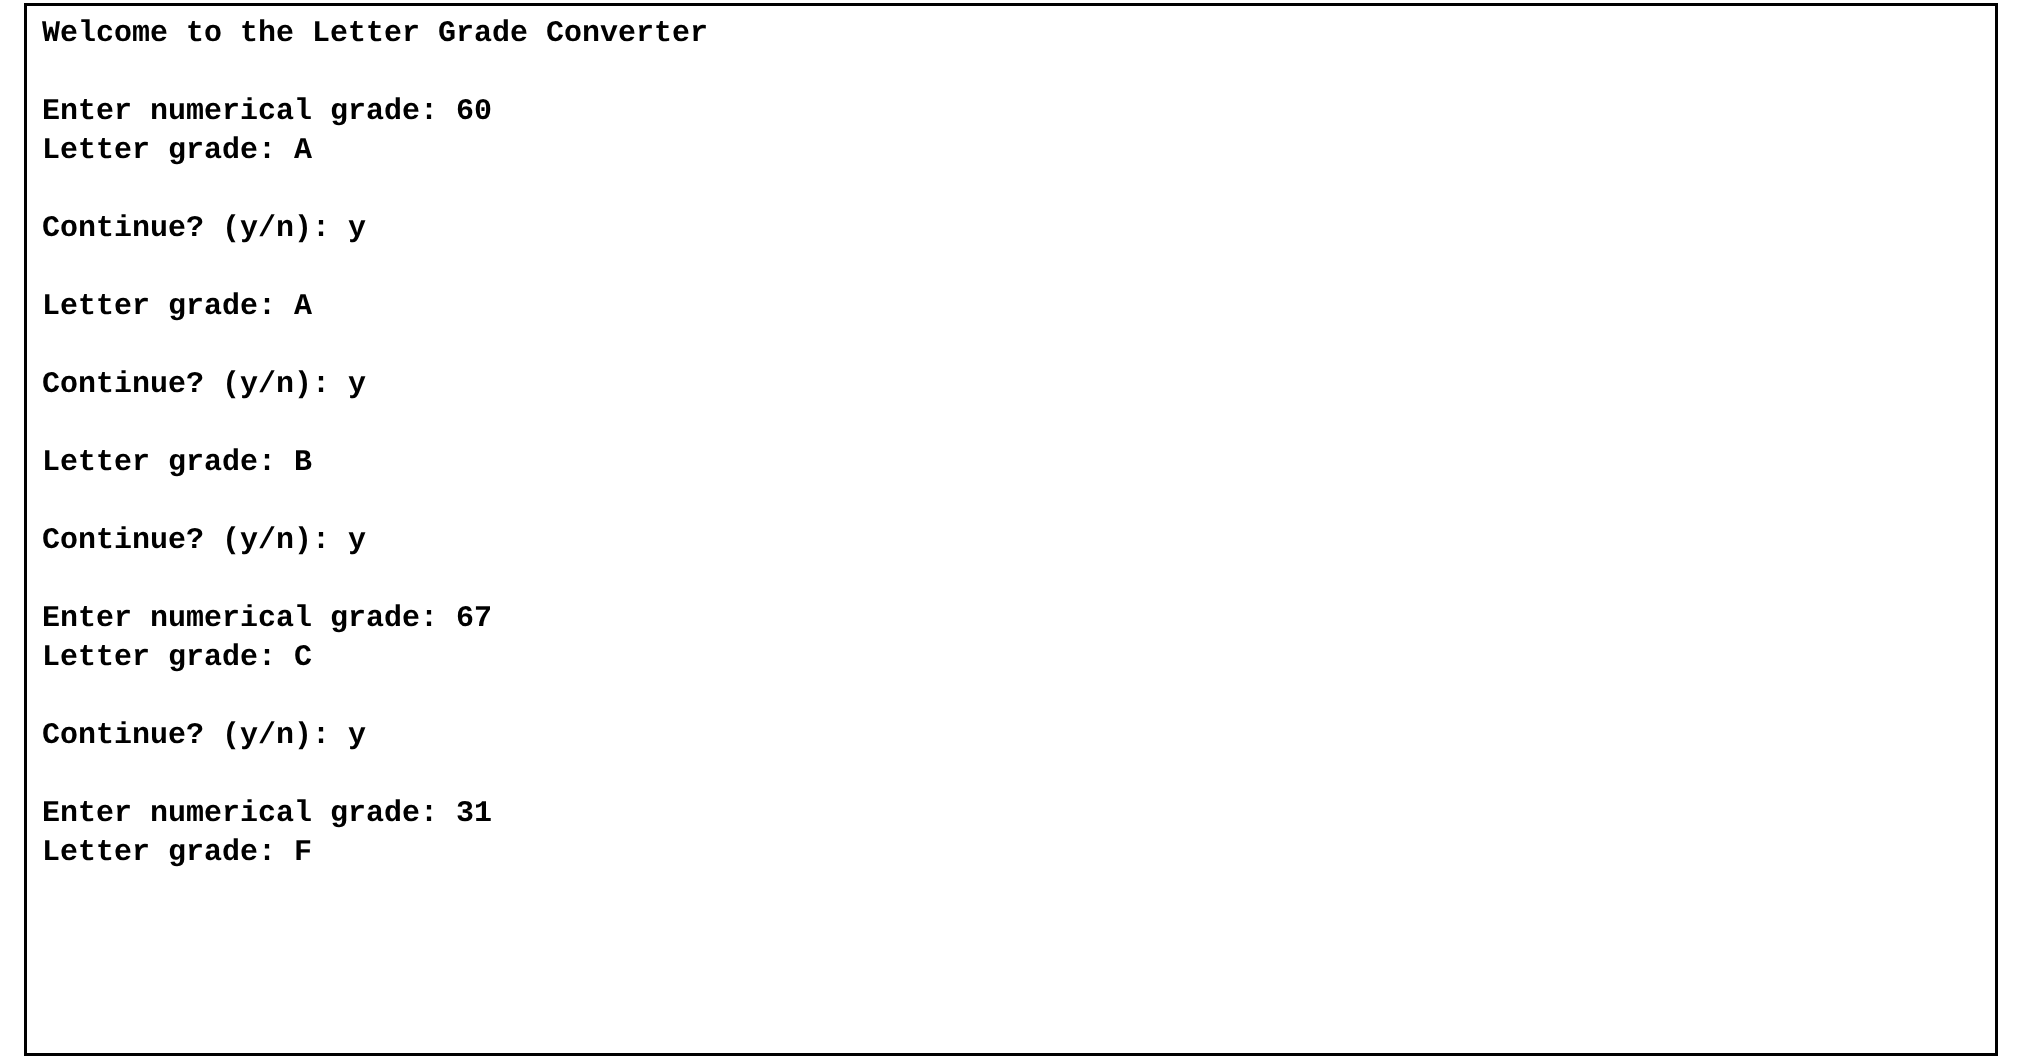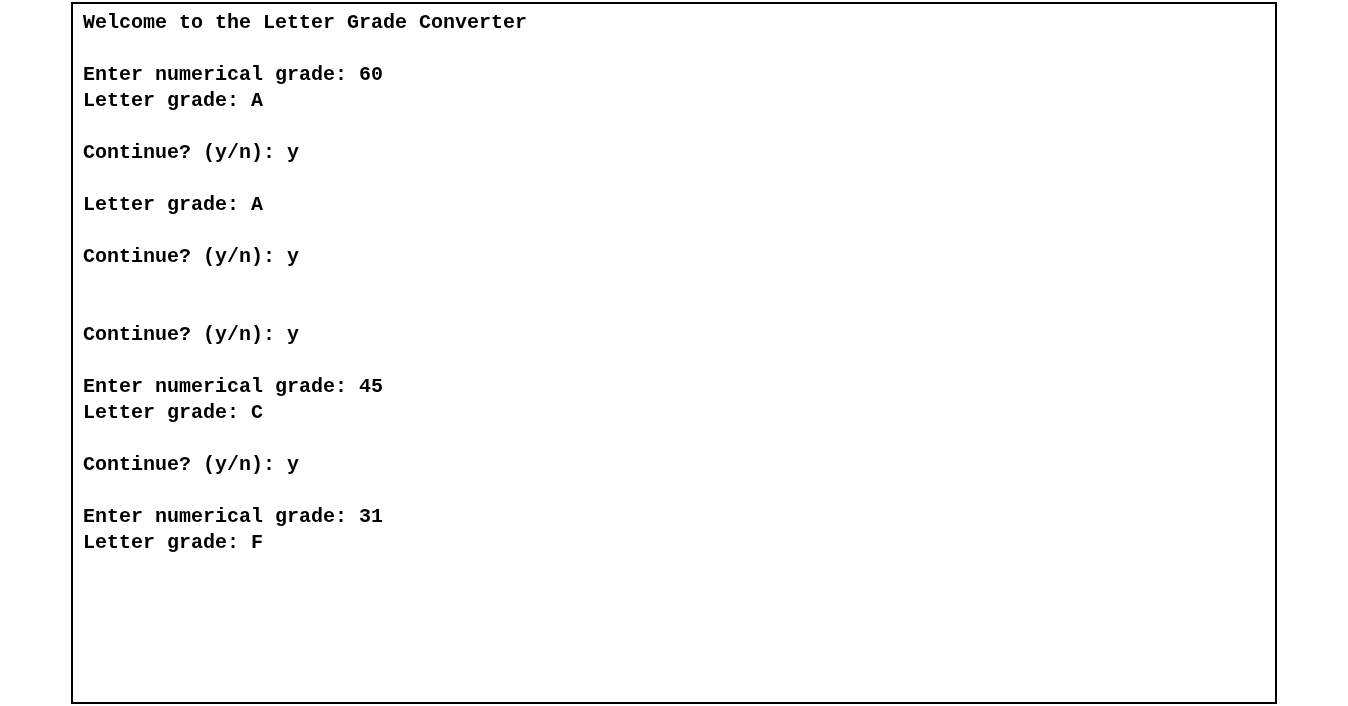--- a/index.html
+++ b/index.html
@@ -10,21 +10,21 @@
     body {
       background: #ffffff;
       display: flex;
       justify-content: center;
       align-items: flex-start;
       padding: 0;
       width: 1348px;
       height: 706px;
     }
     .terminal {
-      width: 1206px;
+      width: 1316px;
       height: 702px;
       margin: 2px 5px;
       border: 2px solid #000000;
       background: #ffffff;
       padding: 6px 10px;
       font-family: "Courier New", Courier, monospace;
       font-weight: bold;
       font-size: 20px;
       line-height: 1.3;
       color: #000000;
@@ -48,25 +48,26 @@
   <div class="line"><span>Letter grade: </span><span>A</span></div>
   <div class="blank"></div>
   <div class="line"><span>Continue? (y/n): </span><span>y</span></div>
   <div class="blank"></div>
 
   <div class="line"><span>Letter grade: </span><span>A</span></div>
   <div class="blank"></div>
   <div class="line"><span>Continue? (y/n): </span><span>y</span></div>
   <div class="blank"></div>
 
+  <div class="line"><span>Letter grade: </span><span>B</span></div>
   <div class="blank"></div>
   <div class="line"><span>Continue? (y/n): </span><span>y</span></div>
   <div class="blank"></div>
 
-  <div class="line"><span>Enter numerical grade: </span><span>45</span></div>
+  <div class="line"><span>Enter numerical grade: </span><span>67</span></div>
   <div class="line"><span>Letter grade: </span><span>C</span></div>
   <div class="blank"></div>
   <div class="line"><span>Continue? (y/n): </span><span>y</span></div>
   <div class="blank"></div>
 
   <div class="line"><span>Enter numerical grade: </span><span>31</span></div>
   <div class="line"><span>Letter grade: </span><span>F</span></div>
   <div class="blank"></div>
 </div>
 

